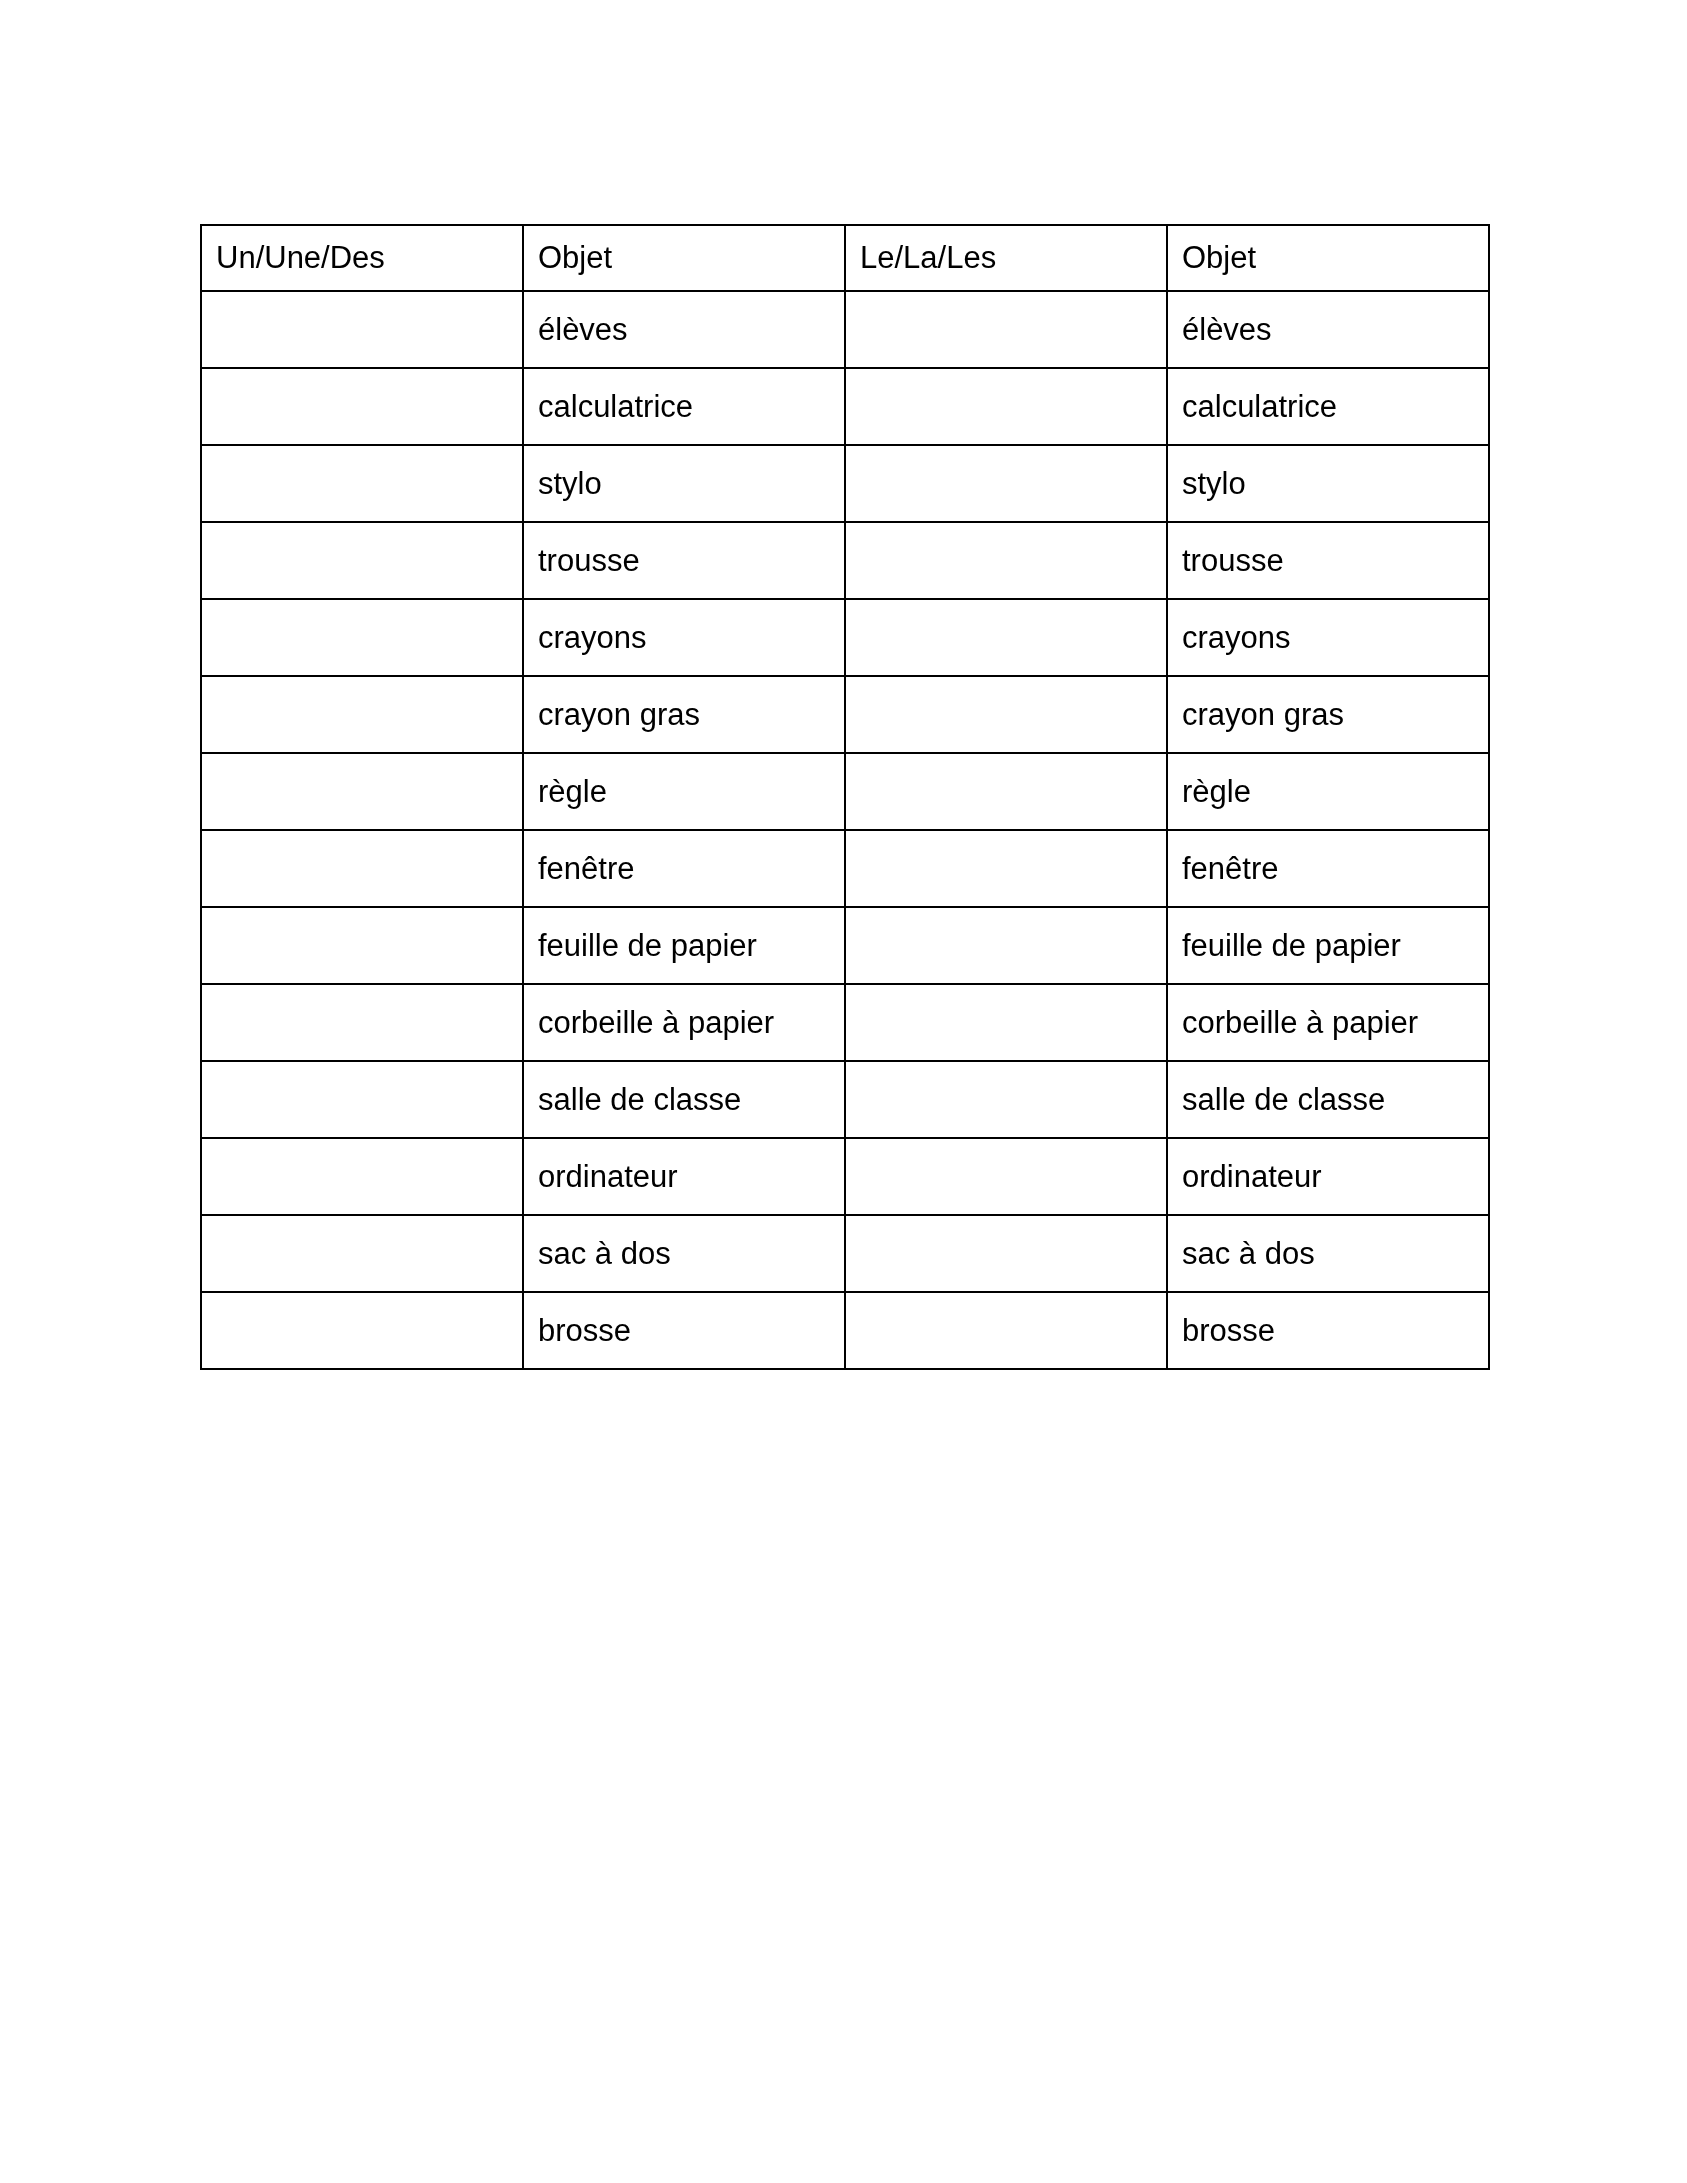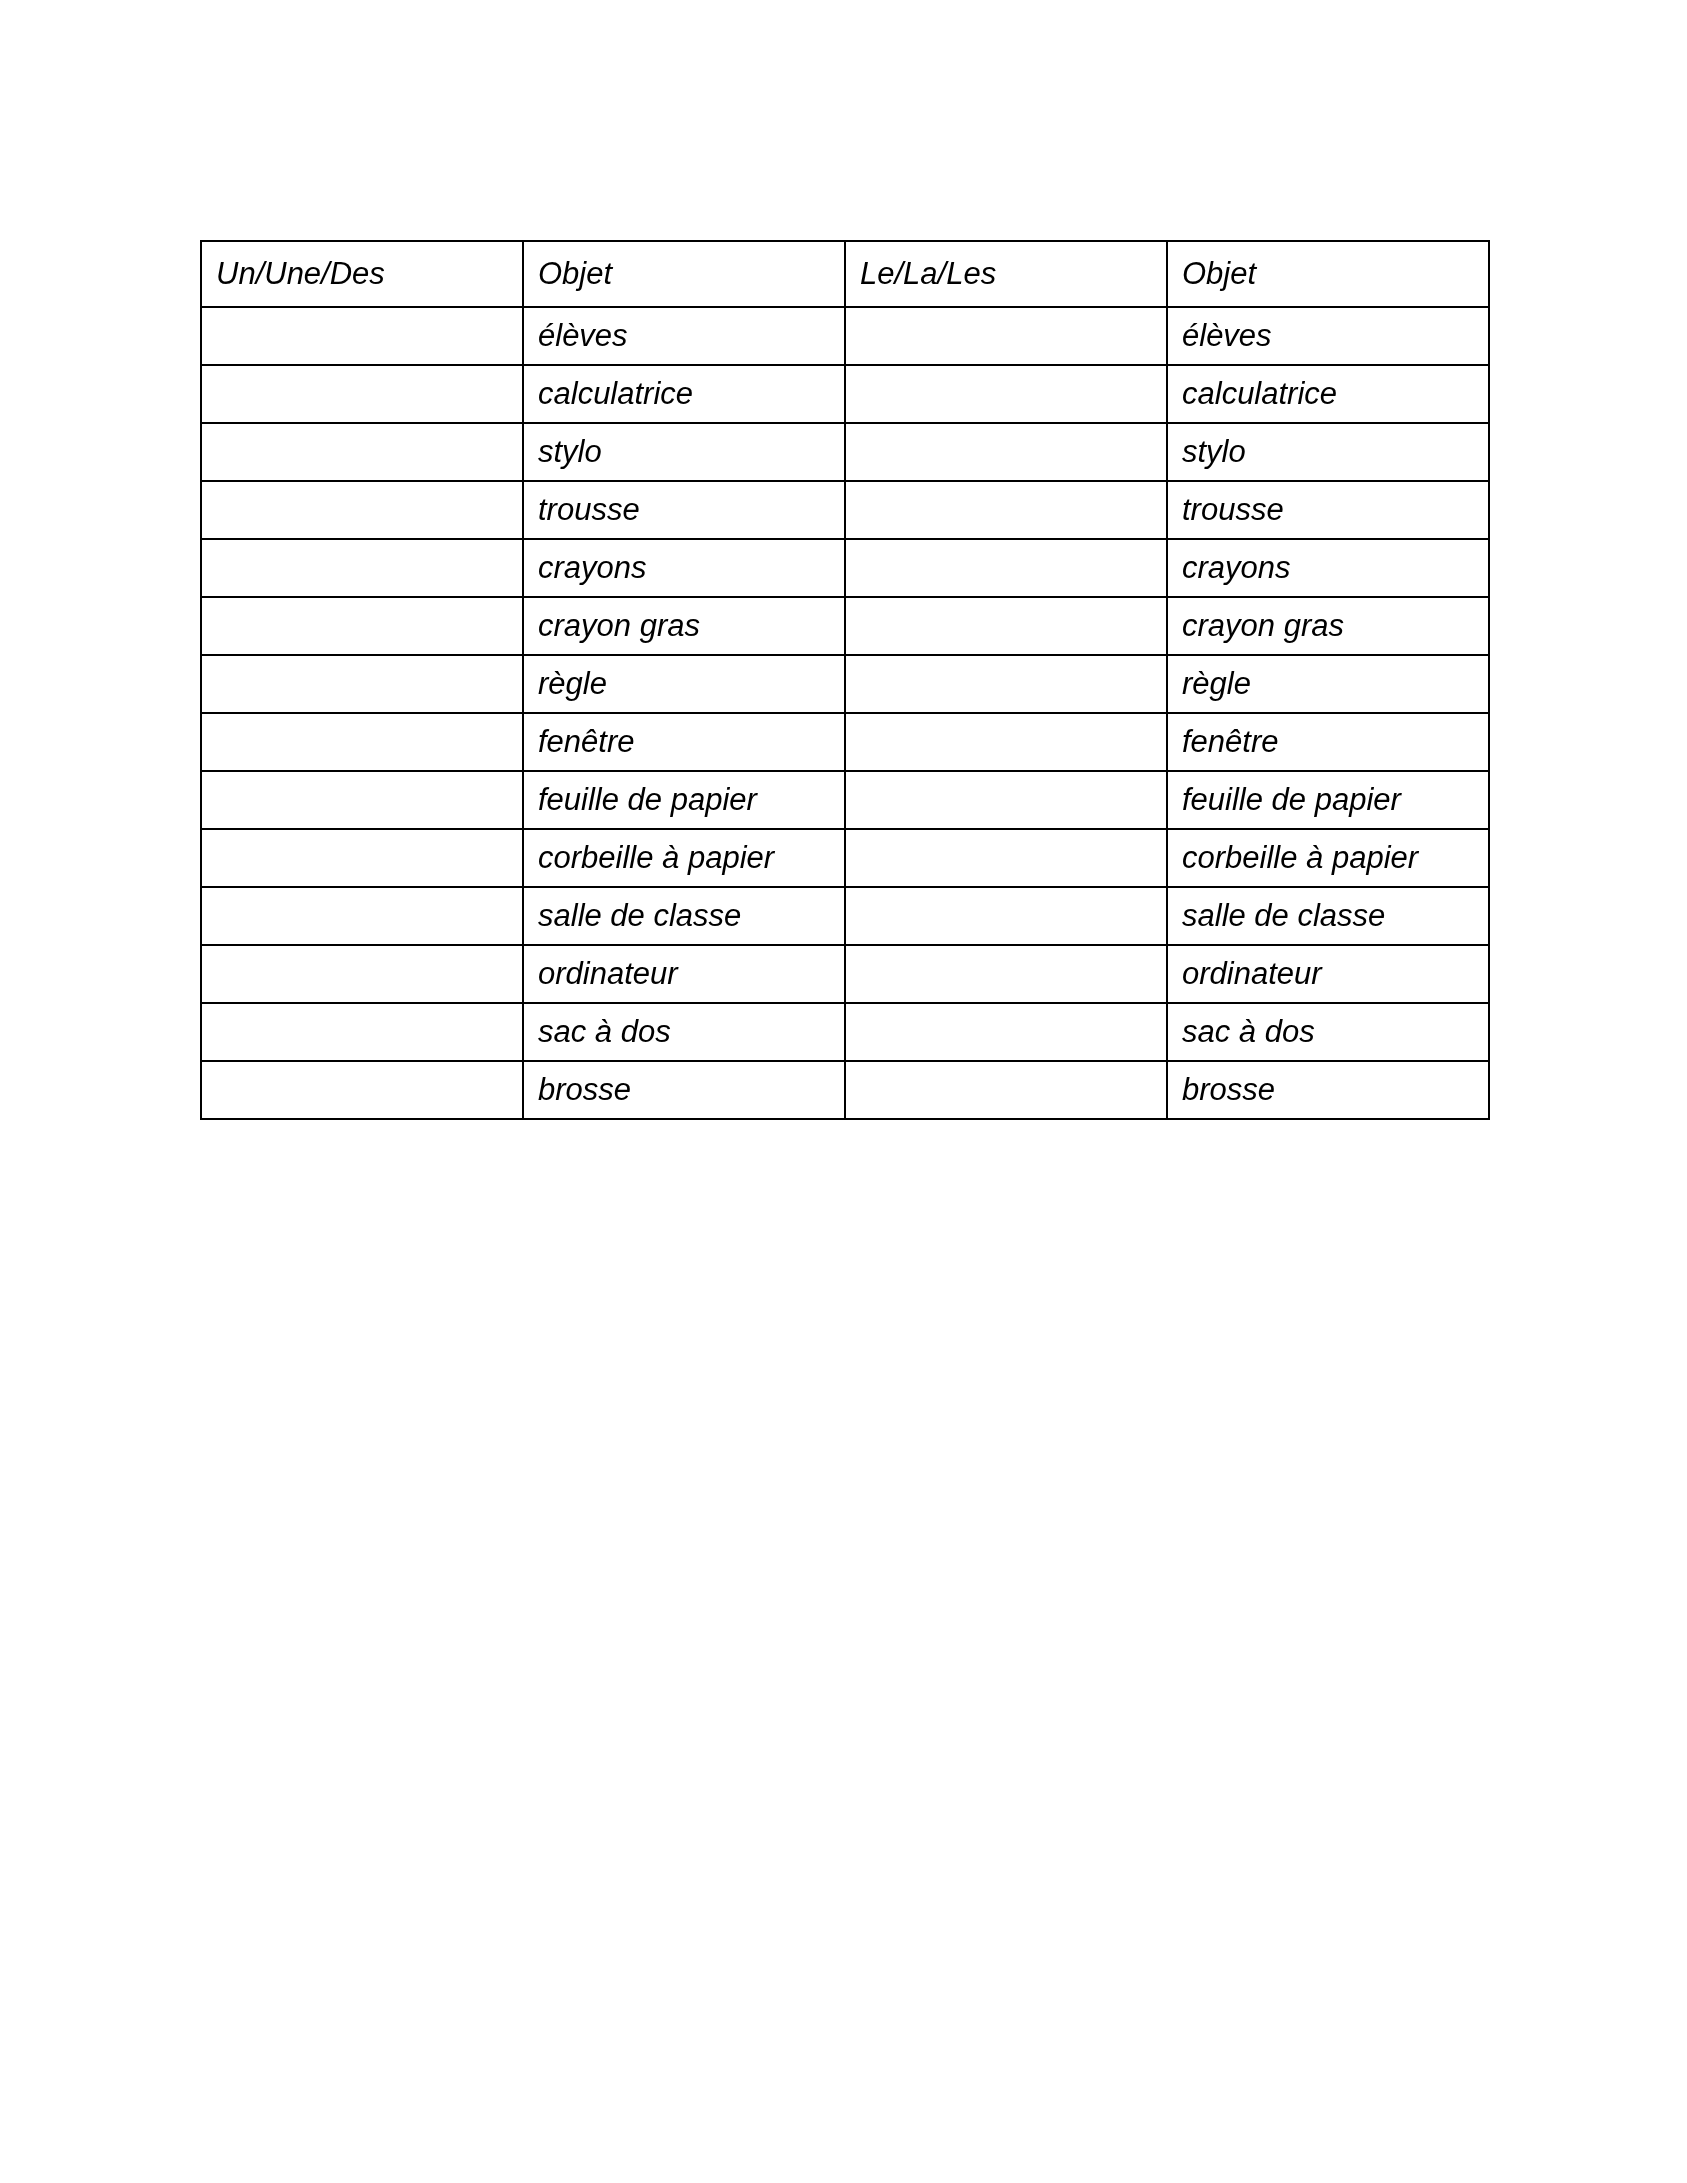--- a/index.html
+++ b/index.html
@@ -10,41 +10,40 @@
   body {
     width: 1687px;
     height: 2183px;
     position: relative;
     font-family: "Liberation Sans", sans-serif;
     color: #000000;
   }
   table.vocab {
     position: absolute;
     left: 200px;
-    top: 240px;
+    top: 224px;
     width: 1290px;
     border-collapse: collapse;
     table-layout: fixed;
-    font-style: italic;
   }
   table.vocab col { width: 25%; }
   table.vocab th,
   table.vocab td {
     border: 2.6px solid #000000;
     font-size: 31px;
     font-weight: normal;
     text-align: left;
     vertical-align: middle;
     padding: 0 5.3px 0 14px;
     white-space: nowrap;
     overflow: hidden;
     background: #ffffff;
   }
   table.vocab thead tr { height: 66px; }
-  table.vocab tbody tr { height: 58px; }
+  table.vocab tbody tr { height: 77px; }
 </style>
 </head>
 <body>
 
 <table class="vocab">
   <colgroup>
       <col>
       <col>
       <col>
       <col>

